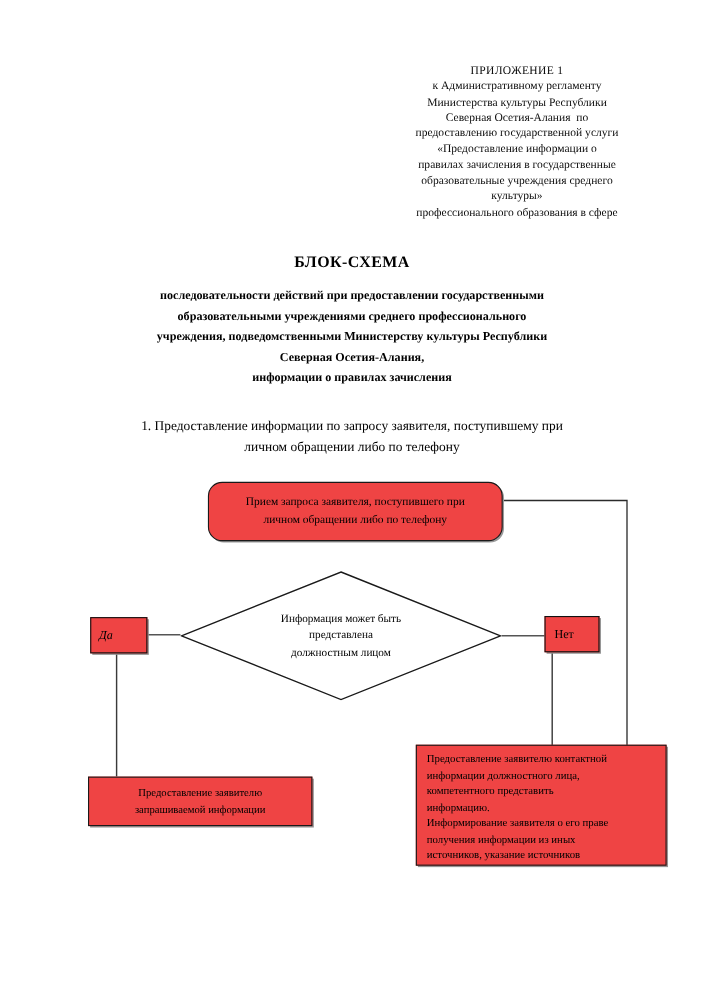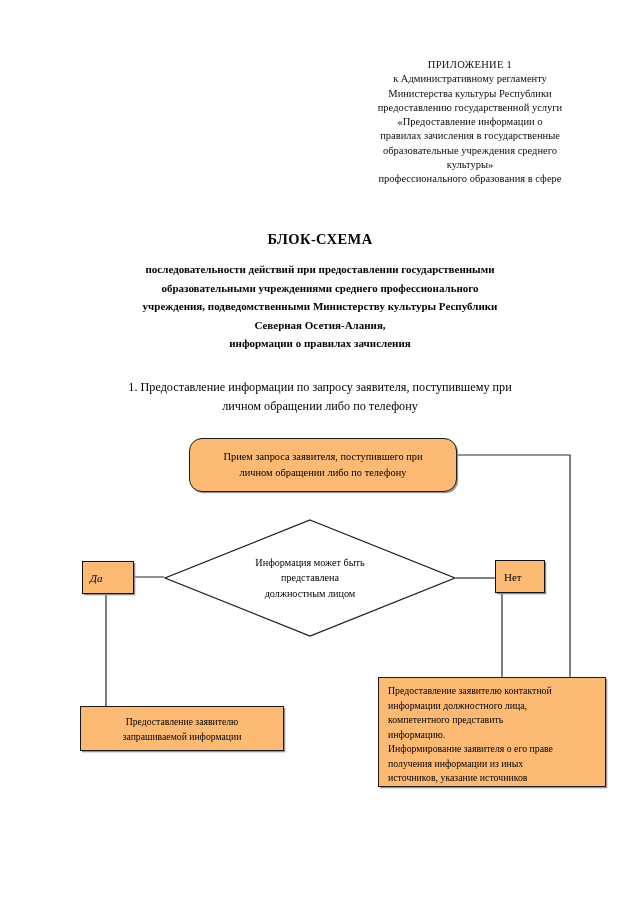--- a/index.html
+++ b/index.html
@@ -78,21 +78,21 @@
     left: 0;
     top: 0;
     width: 640px;
     height: 905px;
     pointer-events: none;
   }
 
   .node {
     position: absolute;
     box-sizing: border-box;
-    background: #fdba74;
+    background: #ef4444;
     display: flex;
     align-items: center;
     justify-content: center;
   }
   .node .node-text {
     display: block;
     width: 100%;
   }
   .node .tline { display: block; }
 
@@ -198,20 +198,21 @@
     padding: 6px 8px 0 9px;
   }
 </style>
 </head>
 <body>
 
 <div id="appendix-header">
   <span class="hdr-line first">ПРИЛОЖЕНИЕ 1</span>
   <span class="hdr-line">к Административному регламенту</span>
   <span class="hdr-line">Министерства культуры Республики</span>
+  <span class="hdr-line">Северная Осетия-Алания  по</span>
   <span class="hdr-line">предоставлению государственной услуги</span>
   <span class="hdr-line">«Предоставление информации о</span>
   <span class="hdr-line">правилах зачисления в государственные</span>
   <span class="hdr-line">образовательные учреждения среднего</span>
   <span class="hdr-line">культуры»</span>
   <span class="hdr-line">профессионального образования в сфере</span>
 </div>
 
 <div id="doc-title">БЛОК-СХЕМА</div>
 

